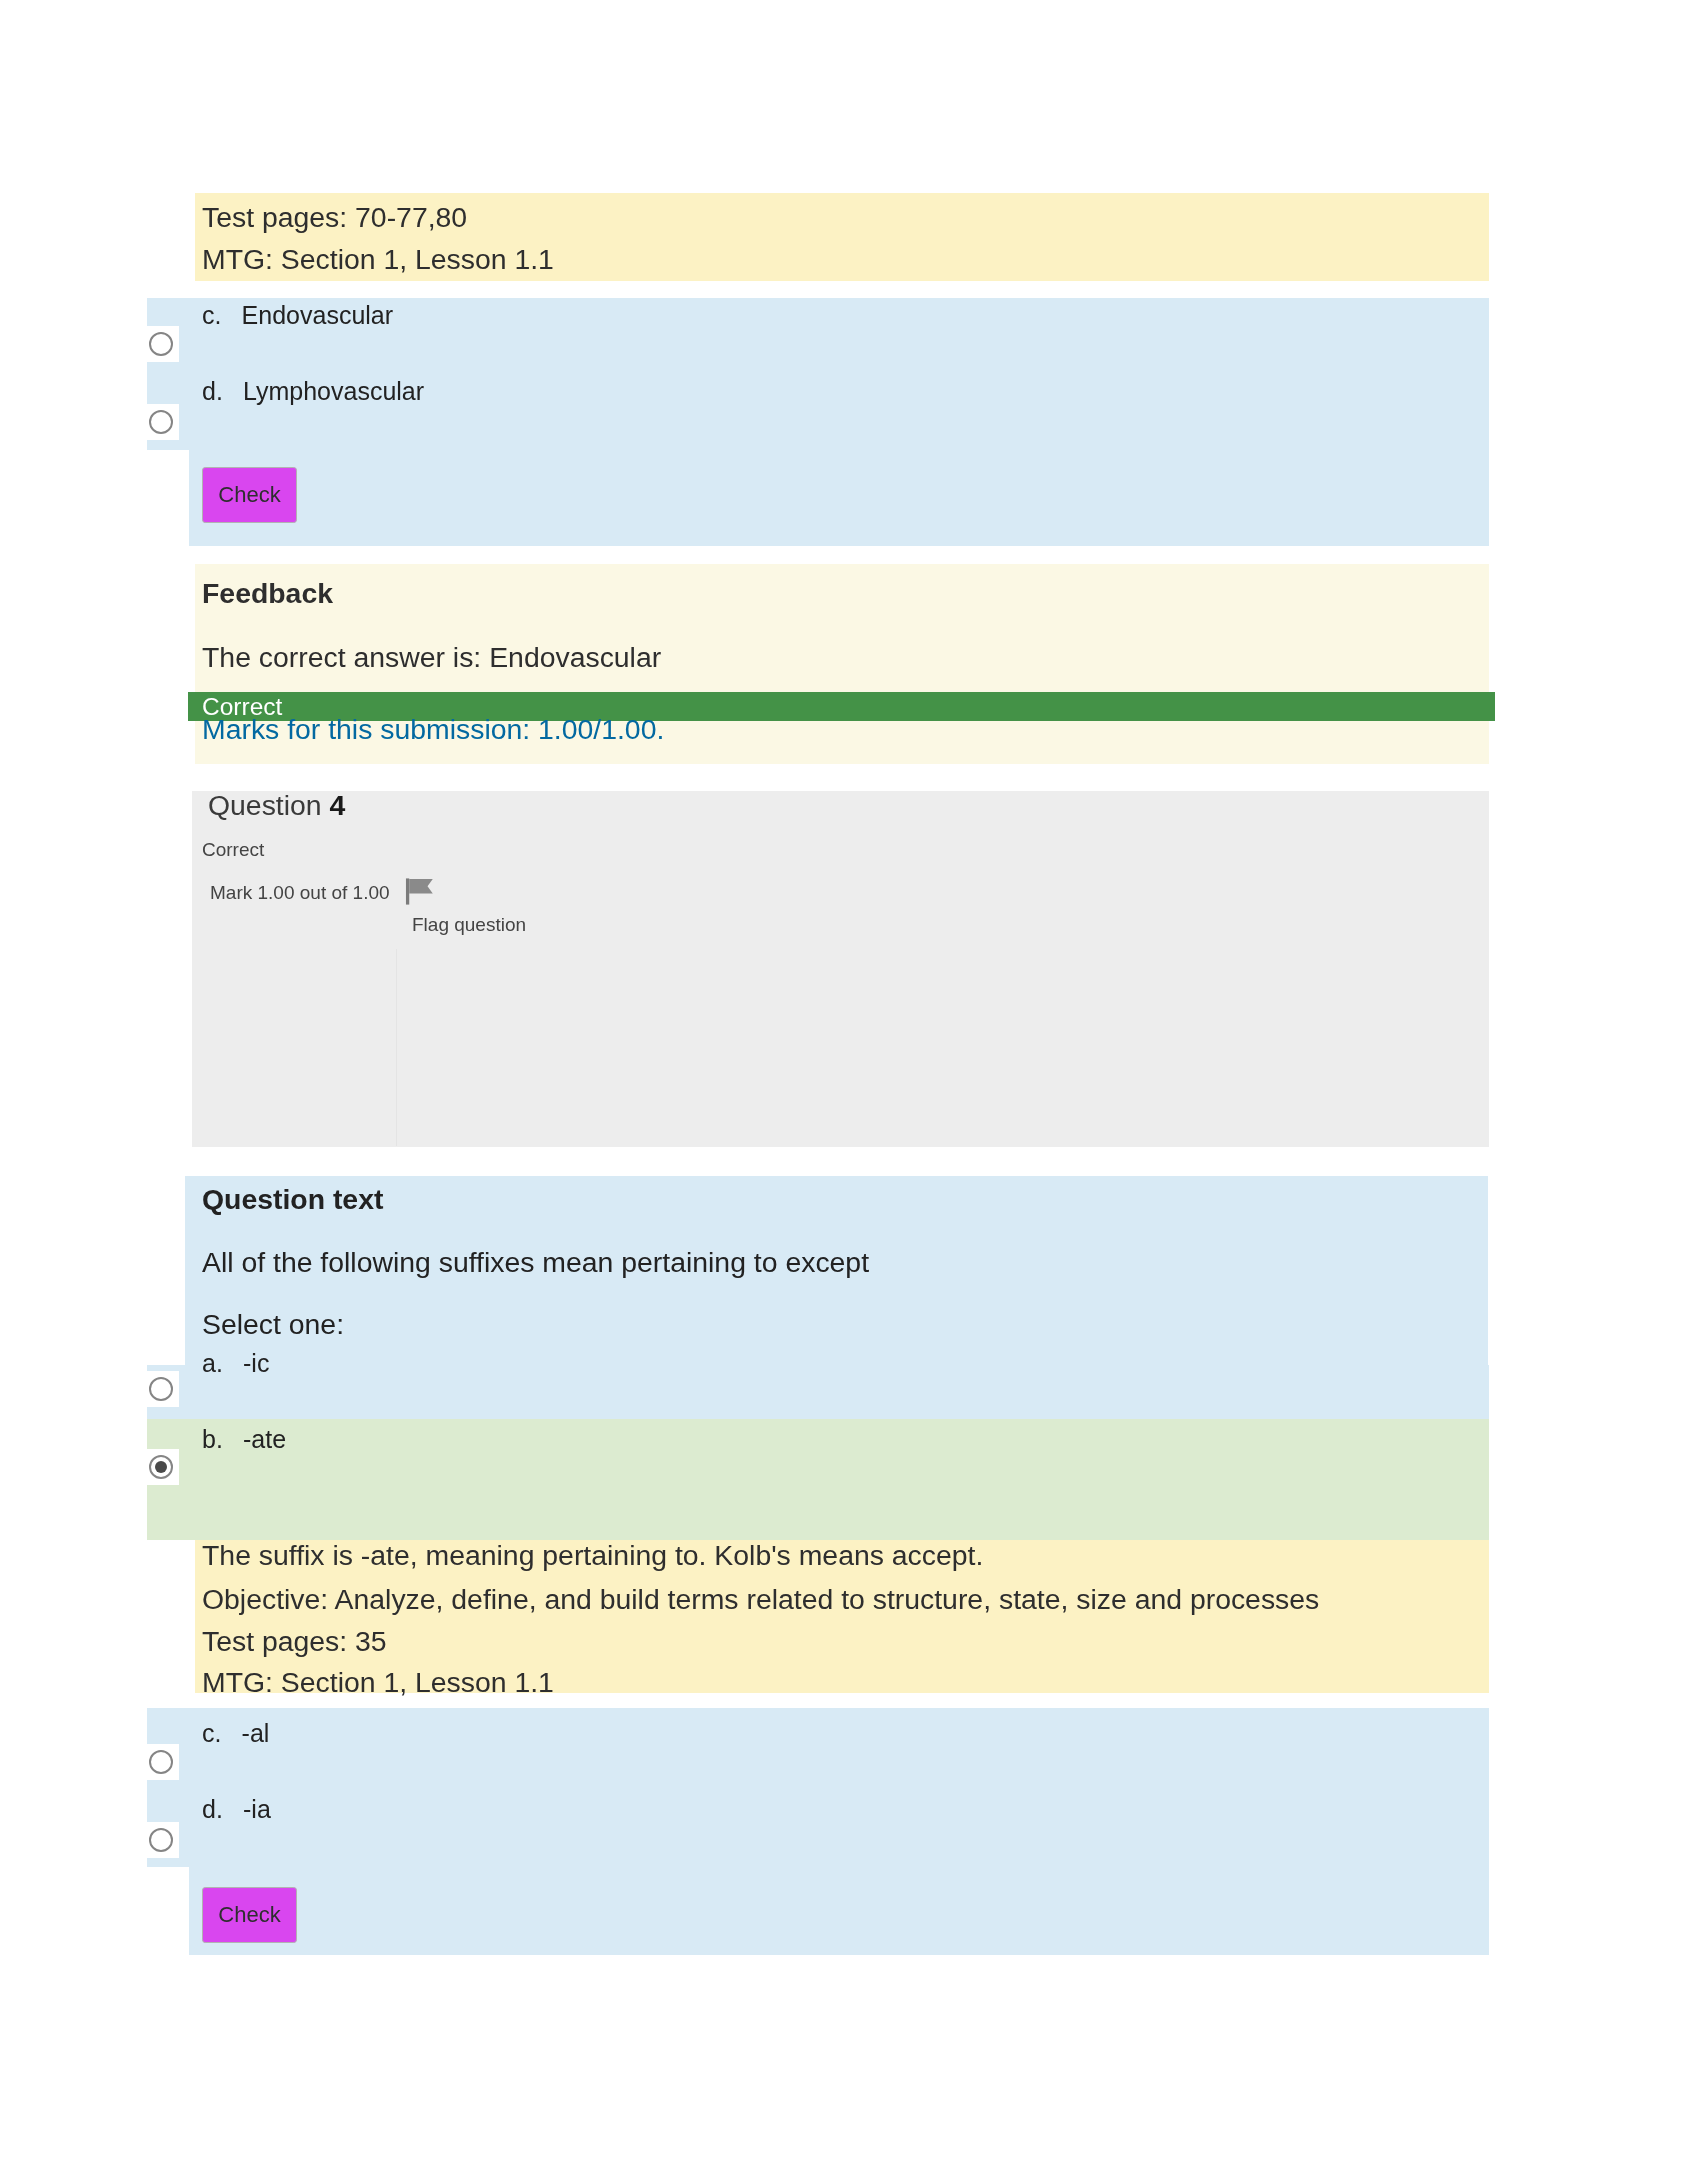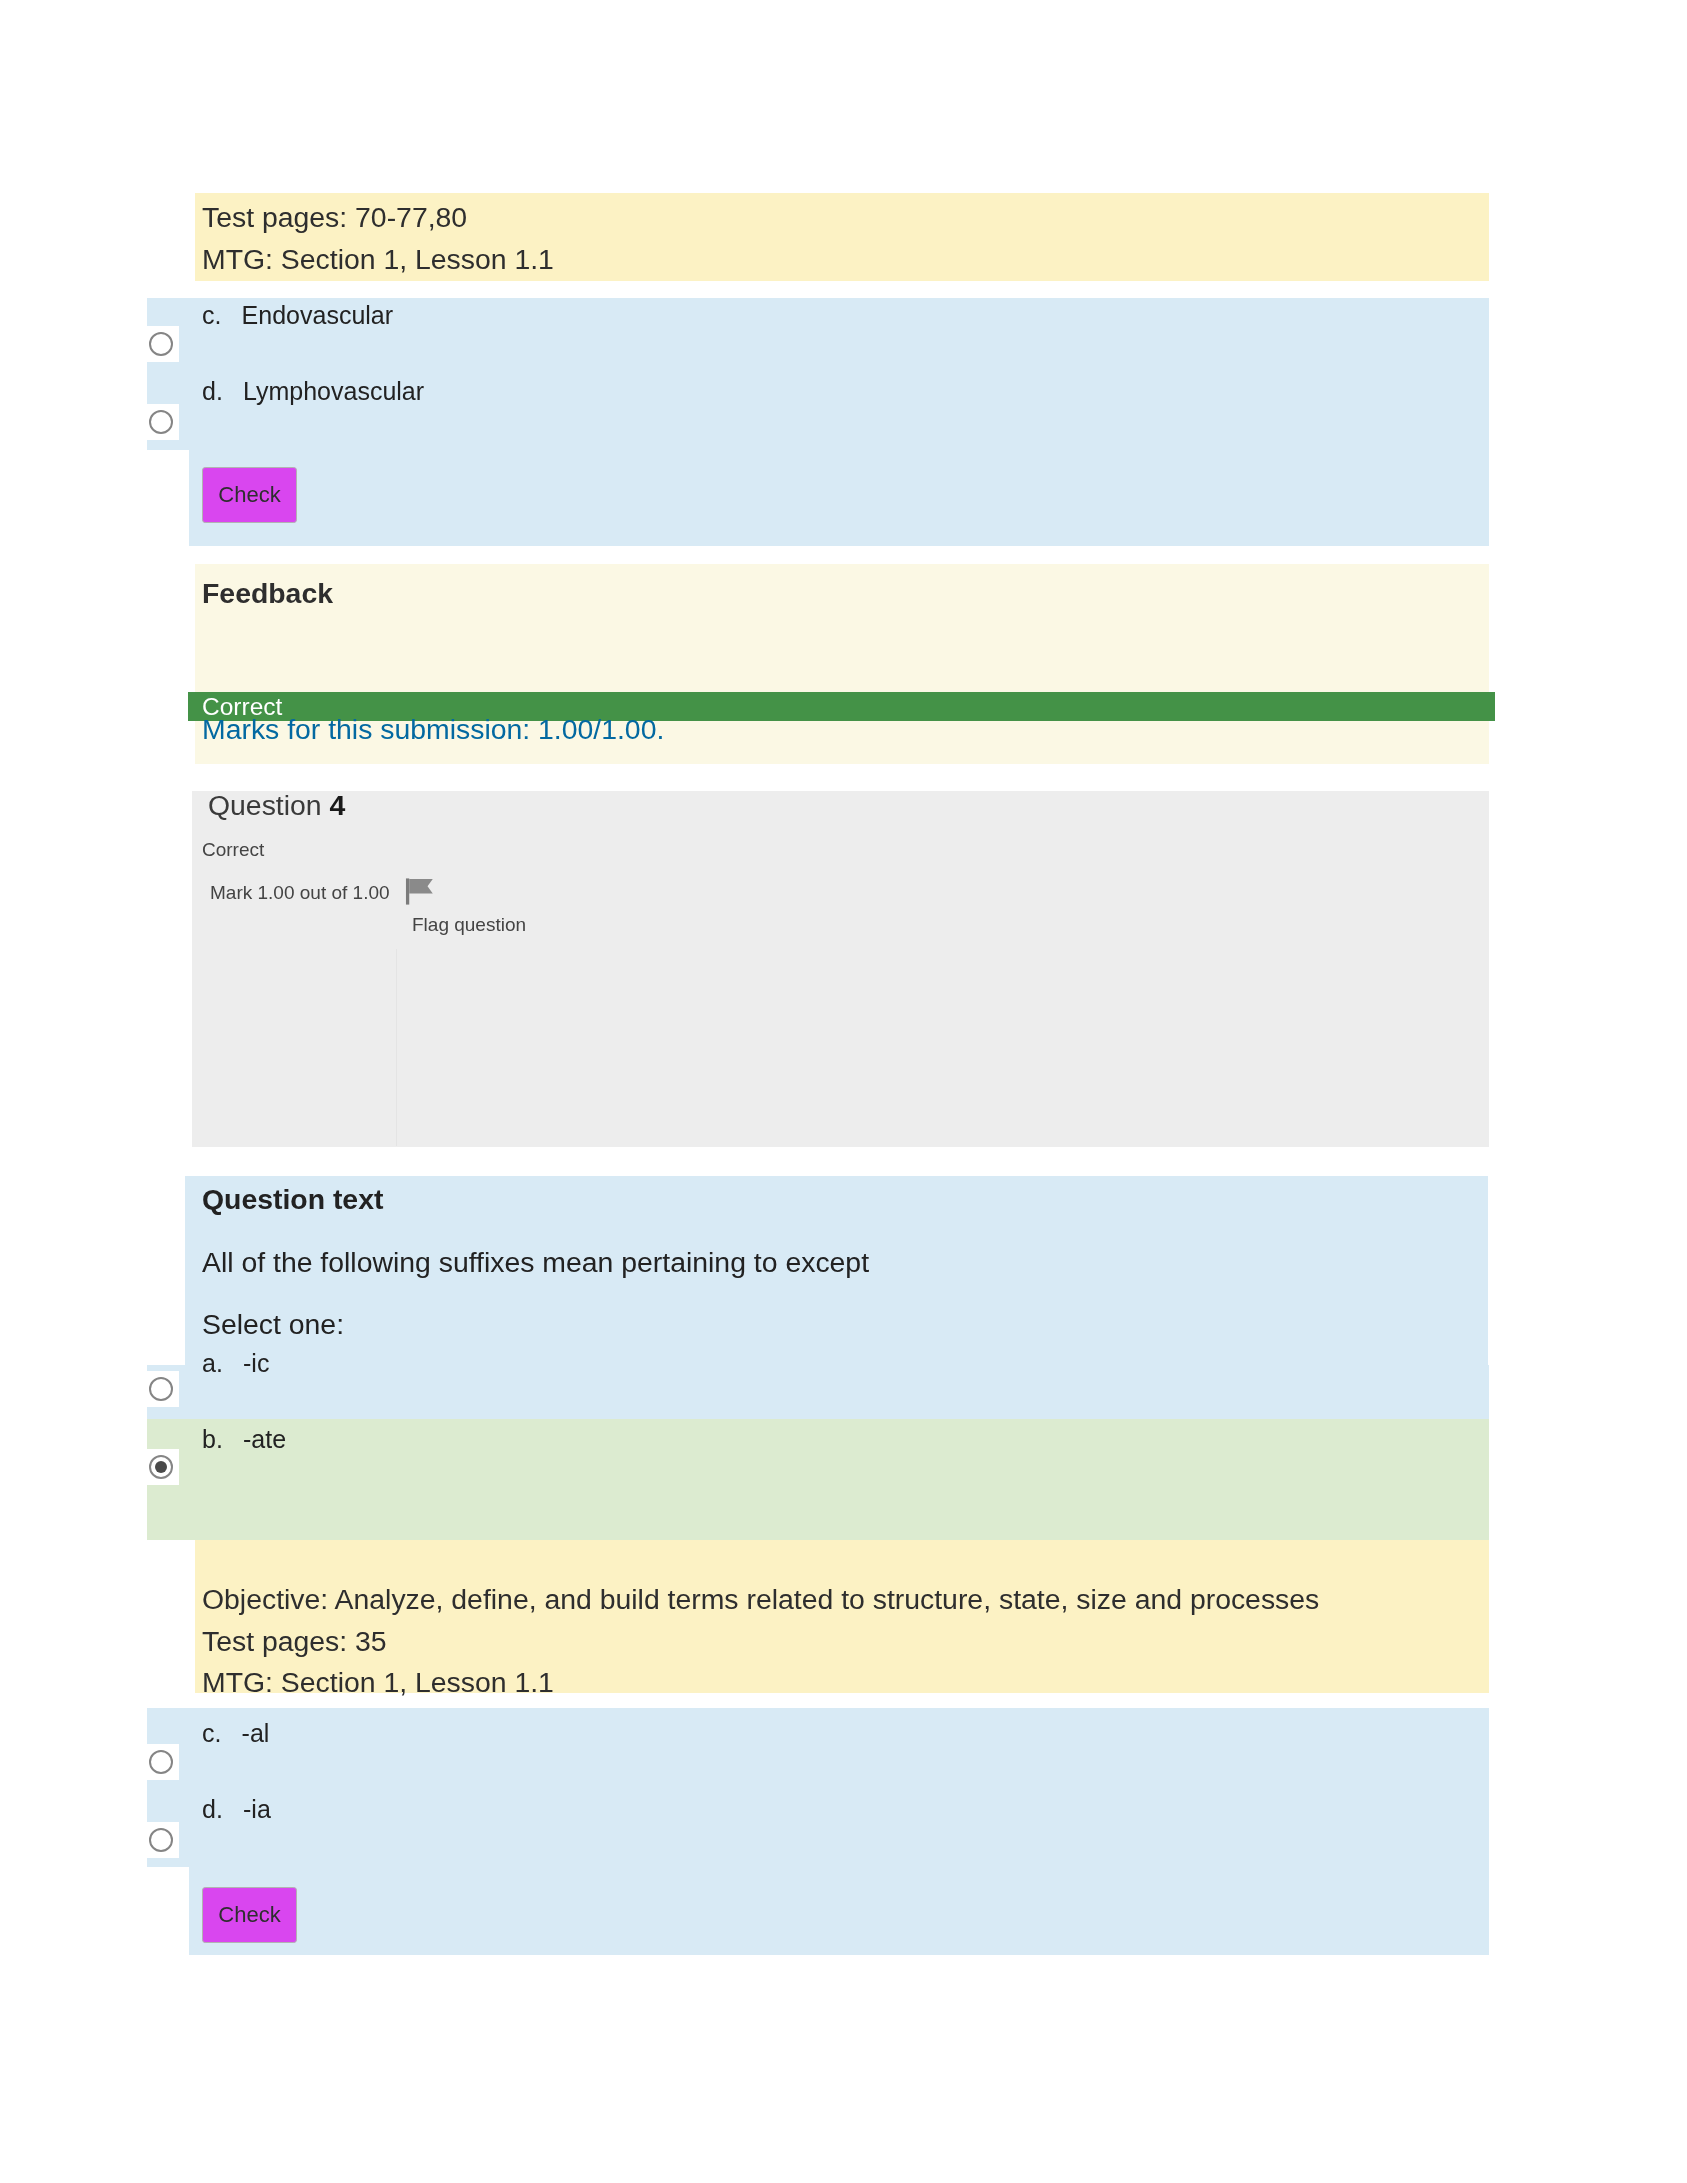--- a/index.html
+++ b/index.html
@@ -55,20 +55,21 @@
   <div class="radio" style="left:143px;top:404px;"></div>
   <div class="txt optlabel" style="left:202px;top:374px;">
     <span class="optletter">d.</span>
     <span>Lymphovascular</span>
   </div>
 
   <div class="checkbtn" style="left:202px;top:467px;width:95px;height:56px;line-height:54px;">Check</div>
 
   <div class="band fb-cream" style="left:195px;top:564px;width:1294px;height:200px;"></div>
   <div class="txt bold" style="left:202px;top:576px;color:#2e2e2e;text-align:center;">Feedback</div>
+  <div class="txt" style="left:202px;top:640px;color:#2e2e2e;">The correct answer is: Endovascular</div>
   <div class="greenbar" style="left:188px;top:692px;width:1307px;height:29px;"></div>
   <div class="txt" style="left:202px;top:692px;font-size:24.5px;line-height:29px;color:#ffffff;">Correct</div>
   <div class="txt" style="left:202px;top:712px;color:#0369a1;">Marks for this submission: 1.00/1.00.</div>
 
   <div class="band q-gray" style="left:192px;top:791px;width:1297px;height:356px;"></div>
   <div class="band" style="left:396px;top:949px;width:1.3px;height:197px;background:#e4e4e4;"></div>
   <div class="txt" style="left:208px;top:788px;color:#3a3a3a;">
     <span>Question</span>
     <span class="bold" style="color:#1a1a1a;">4</span>
   </div>
@@ -93,20 +94,21 @@
   </div>
 
   <div class="band ans-green" style="left:147px;top:1419px;width:1342px;height:121px;"></div>
   <div class="radio sel" style="left:143px;top:1449px;"></div>
   <div class="txt optlabel" style="left:202px;top:1422px;">
     <span class="optletter">b.</span>
     <span>-ate</span>
   </div>
 
   <div class="band fb-yellow" style="left:195px;top:1540px;width:1294px;height:153px;"></div>
+  <div class="txt" style="left:202px;top:1538px;color:#2e2e2e;">The suffix is -ate, meaning pertaining to. Kolb's means accept.</div>
   <div class="txt" style="left:202px;top:1582px;color:#2e2e2e;">Objective: Analyze, define, and build terms related to structure, state, size and processes</div>
   <div class="txt" style="left:202px;top:1624px;color:#2e2e2e;">Test pages: 35</div>
   <div class="txt" style="left:202px;top:1665px;color:#2e2e2e;">MTG: Section 1, Lesson 1.1</div>
 
   <div class="band ans-blue" style="left:147px;top:1708px;width:1342px;height:159px;"></div>
   <div class="band ans-blue" style="left:189px;top:1866px;width:1300px;height:89px;"></div>
   <div class="radio" style="left:143px;top:1744px;"></div>
   <div class="txt optlabel" style="left:202px;top:1716px;">
     <span class="optletter">c.</span>
     <span>-al</span>

